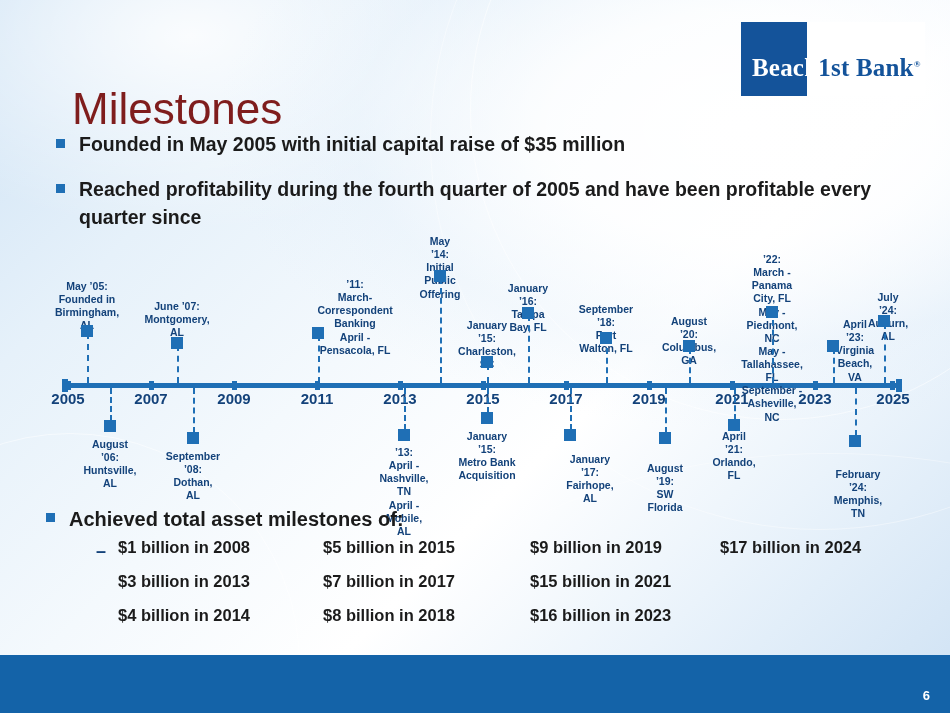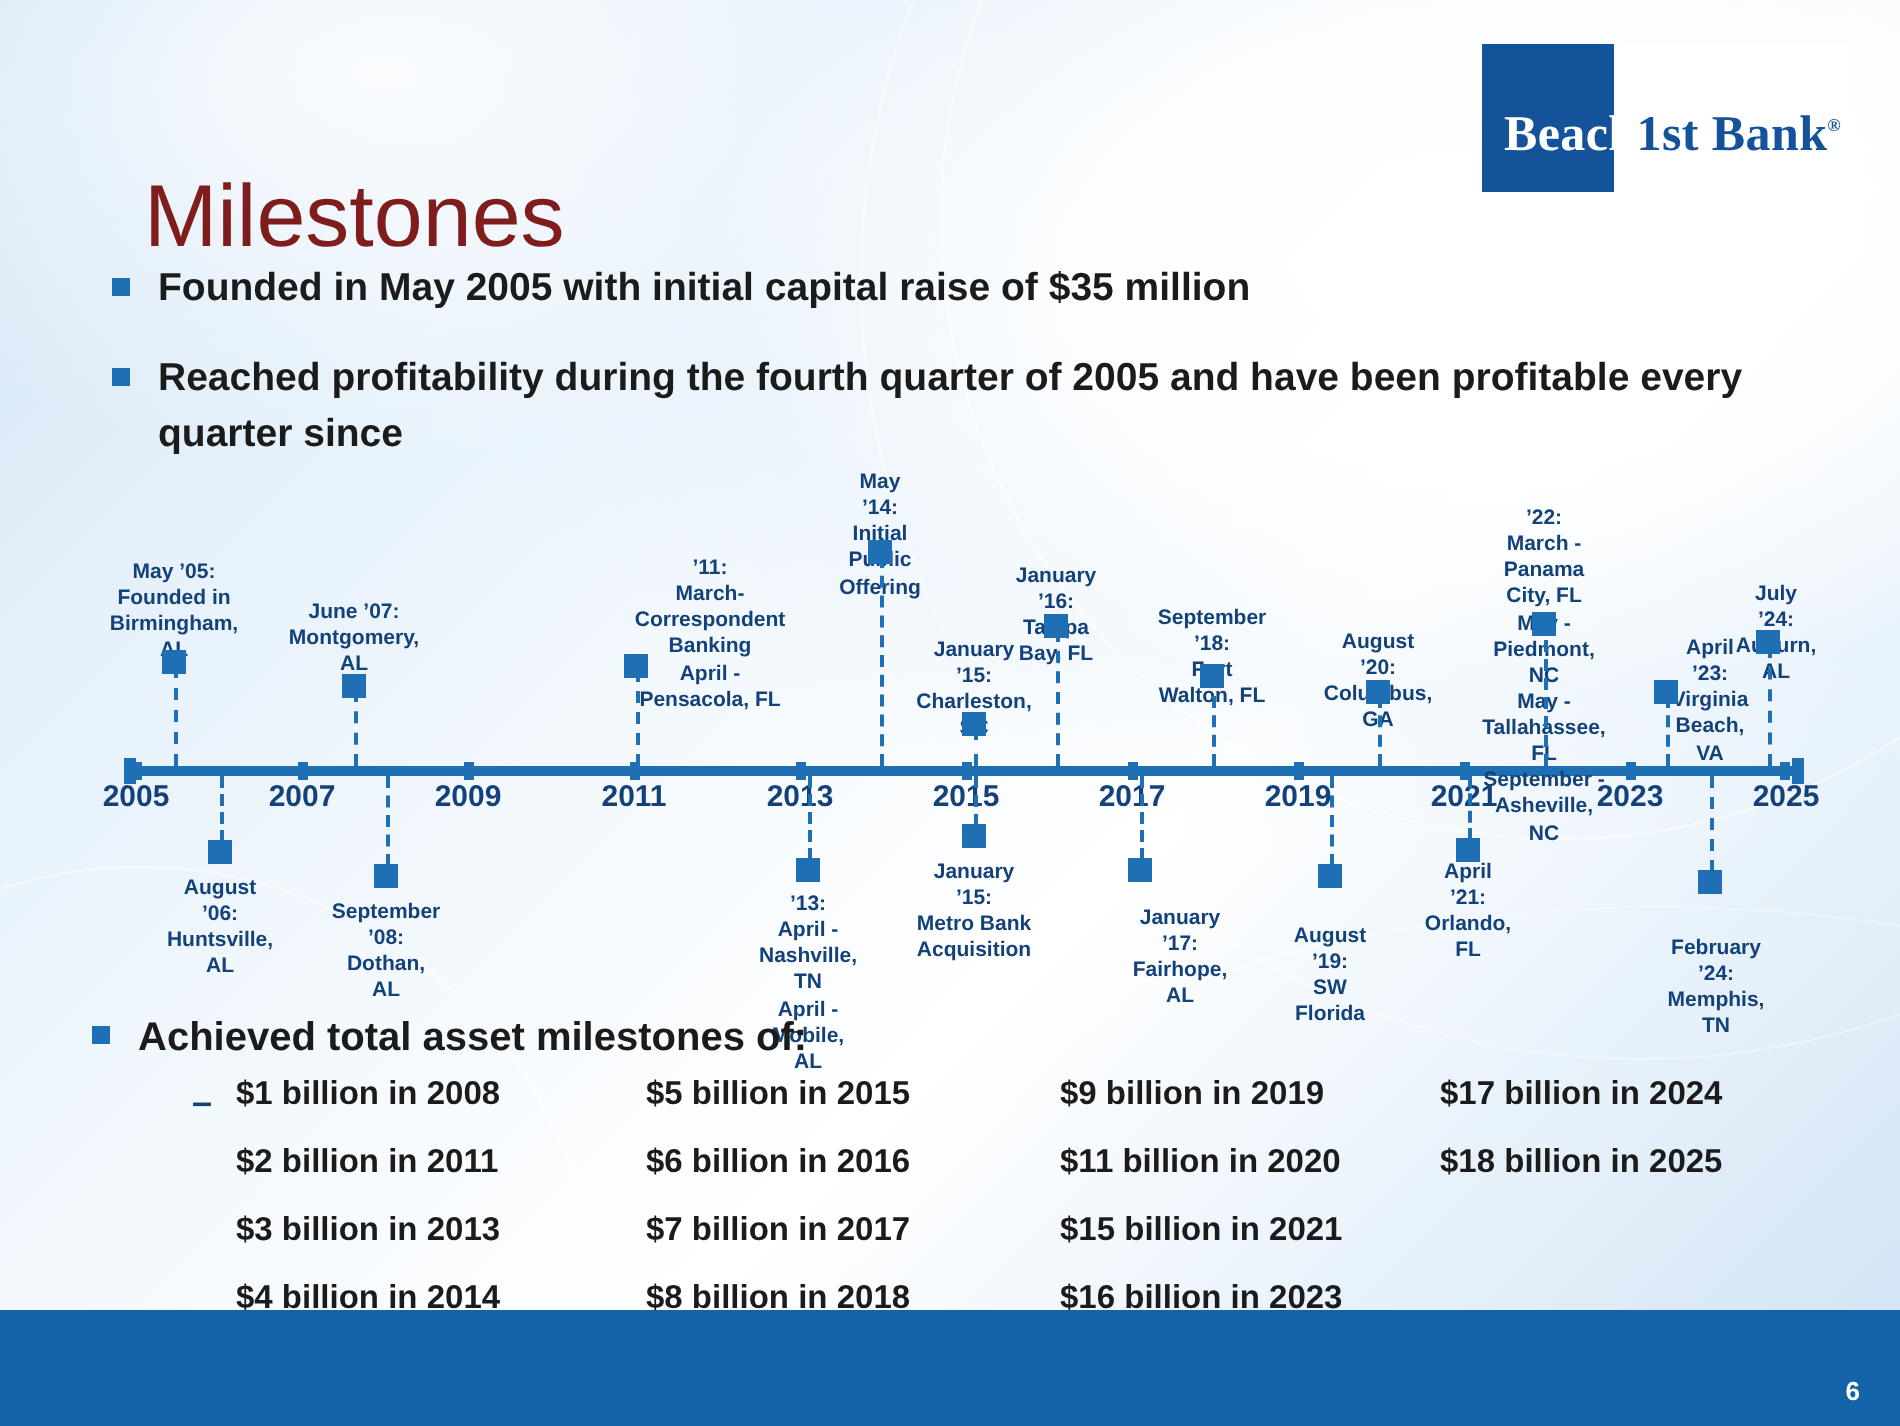--- a/index.html
+++ b/index.html
@@ -390,26 +390,20 @@
 
 <div class="assets">
   <div class="dash">–</div>
   <table>
     <tbody>
         <tr>
       <td class="c0">$1 billion in 2008</td>
       <td class="c1">$5 billion in 2015</td>
       <td class="c2">$9 billion in 2019</td>
       <td class="c3">$17 billion in 2024</td>
-    </tr>
-    <tr>
-      <td class="c0">$2 billion in 2011</td>
-      <td class="c1">$6 billion in 2016</td>
-      <td class="c2">$11 billion in 2020</td>
-      <td class="c3">$18 billion in 2025</td>
     </tr>
     <tr>
       <td class="c0">$3 billion in 2013</td>
       <td class="c1">$7 billion in 2017</td>
       <td class="c2">$15 billion in 2021</td>
       <td class="c3"></td>
     </tr>
     <tr>
       <td class="c0">$4 billion in 2014</td>
       <td class="c1">$8 billion in 2018</td>

